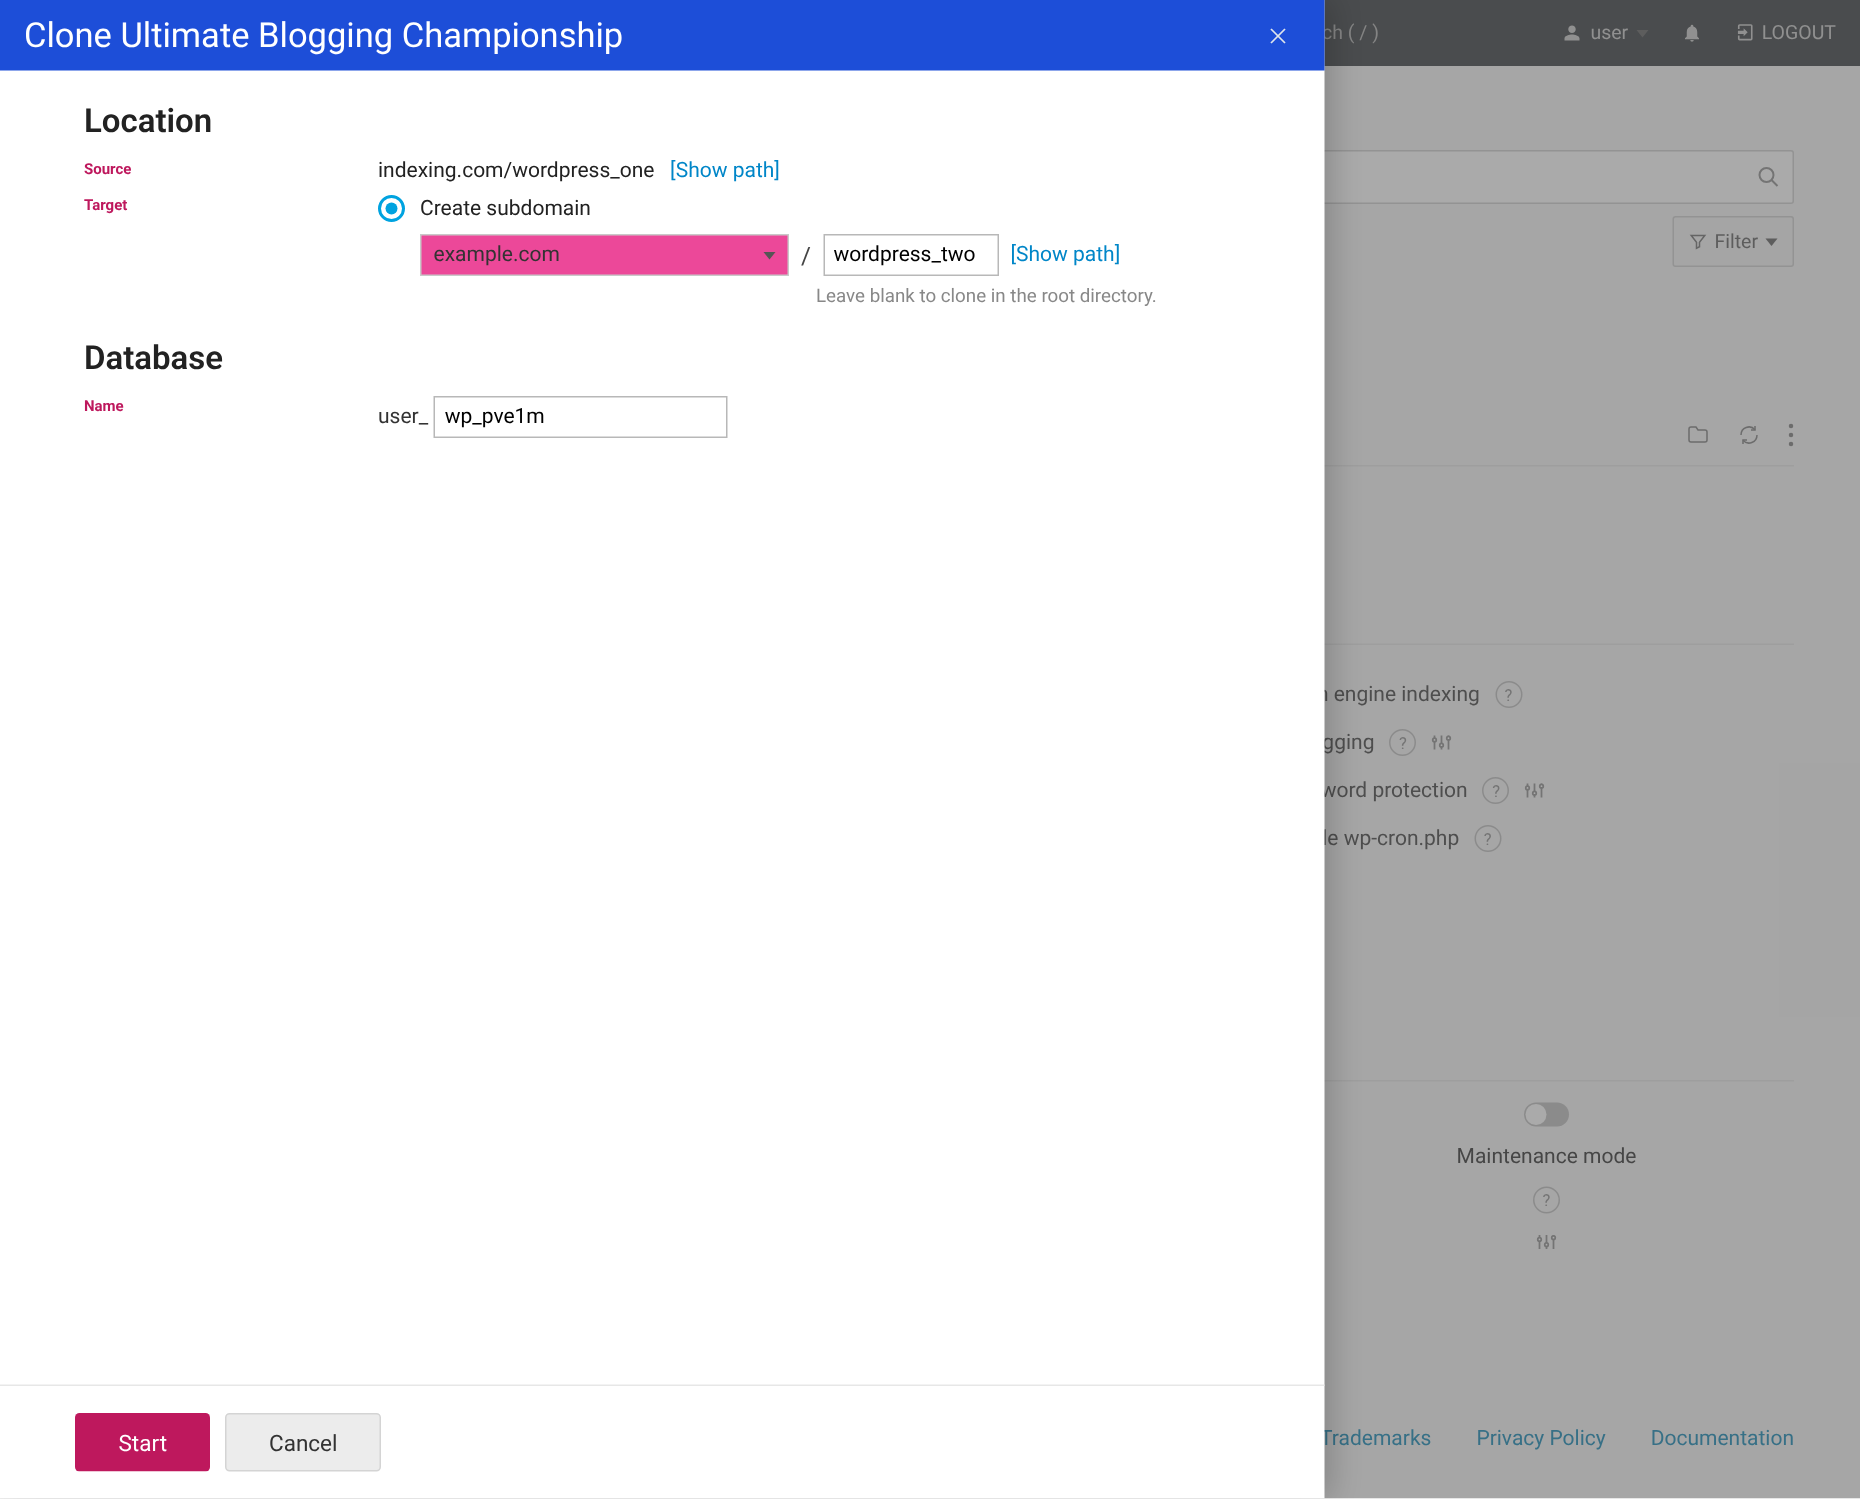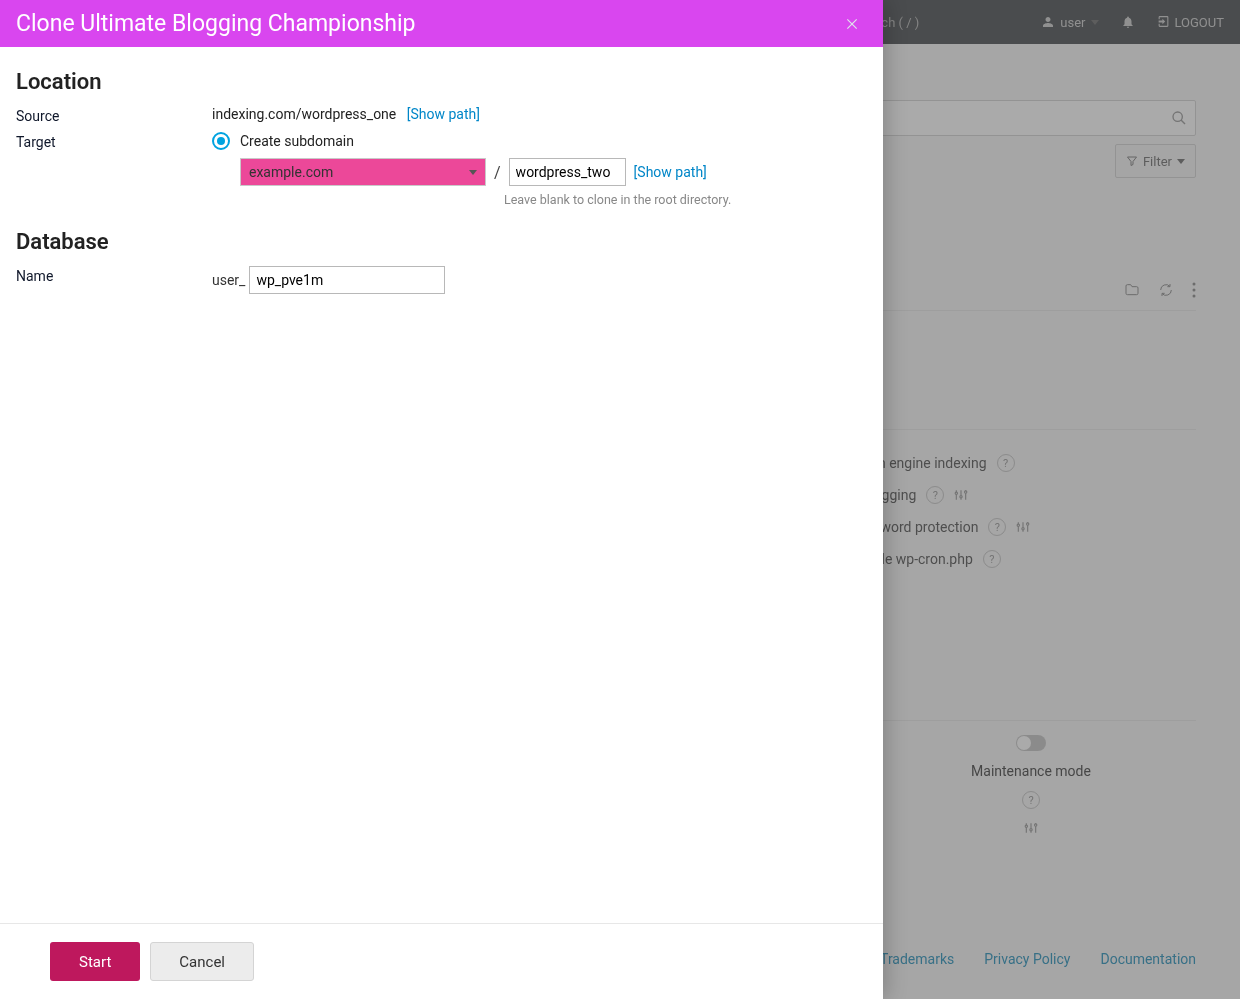--- a/index.html
+++ b/index.html
@@ -21,27 +21,27 @@
 .bg-sliders { color: #888; font-size: 14px; }
 .bg-maint { position: absolute; right: 44px; top: 720px; width: 330px; border-top: 1px solid #e5e5e5; padding-top: 14px; display: flex; align-items: center; justify-content: flex-end; gap: 12px; flex-direction: column; }
 .bg-toggle { width: 30px; height: 16px; background: #bbb; border-radius: 10px; position: relative; }
 .bg-toggle::after { content: ""; position: absolute; left: 1px; top: 1px; width: 14px; height: 14px; background: #fff; border-radius: 50%; }
 .bg-footer { position: absolute; bottom: 0; right: 0; width: 100%; display: flex; justify-content: flex-end; gap: 30px; padding: 32px 44px; font-size: 14px; }
 .bg-footer a { color: #007eb0; text-decoration: none; }
 .bg-overlay { position: absolute; inset: 0; background: rgba(100,100,100,0.55); }
 
 
 .modal { position: absolute; left: 0; top: 0; width: 883px; height: 999px; background: #fff; display: flex; flex-direction: column; box-shadow: 4px 0 20px rgba(0,0,0,0.2); }
-.modal-header { background: #d946ef; color: #fff; height: 47px; display: flex; align-items: center; padding: 0 16px; }
+.modal-header { background: #1d4ed8; color: #fff; height: 47px; display: flex; align-items: center; padding: 0 16px; }
 .modal-title { font-size: 23px; font-weight: 400; flex: 1; }
 .modal-close { color: #e0e6ec; font-size: 20px; cursor: pointer; padding: 4px 8px; }
-.modal-body { flex: 1; padding: 16px; overflow: auto; }
+.modal-body { flex: 1; padding: 16px; overflow: auto; margin-left: 40px; }
 .section-h { font-size: 22px; font-weight: 600; color: #222; margin: 6px 0 12px; }
 .form-row { display: flex; align-items: flex-start; margin-bottom: 8px; }
-.form-label { width: 196px; font-size: 14px; color: #0f172a; padding-top: 2px; }
+.form-label { width: 196px; font-size: 10px; color: #be185d; padding-top: 2px; font-weight: bold; }
 .form-field { flex: 1; font-size: 14px; color: #222; }
 .link { color: #0086c8; cursor: pointer; }
 .radio-row { display: flex; align-items: center; gap: 10px; margin-bottom: 8px; }
 .radio-circ { width: 18px; height: 18px; border: 2px solid #bbb; border-radius: 50%; display: inline-flex; align-items: center; justify-content: center; }
 .radio-circ.checked { border-color: #00a3e0; }
 .radio-circ.checked::after { content: ""; width: 8px; height: 8px; background: #00a3e0; border-radius: 50%; }
 .target-controls { display: flex; align-items: center; gap: 8px; margin-top: 6px; margin-left: 28px; }
 .select-box { display: flex; align-items: center; justify-content: space-between; background: #ec4899; border: 1px solid #c9c9c9; height: 28px; padding: 0 8px; width: 246px; font-size: 14px; color: #333; }
 .slash { font-size: 16px; color: #444; }
 .text-input { border: 1px solid #b8b8b8; height: 28px; padding: 0 6px; font-size: 14px; font-family: inherit; }

